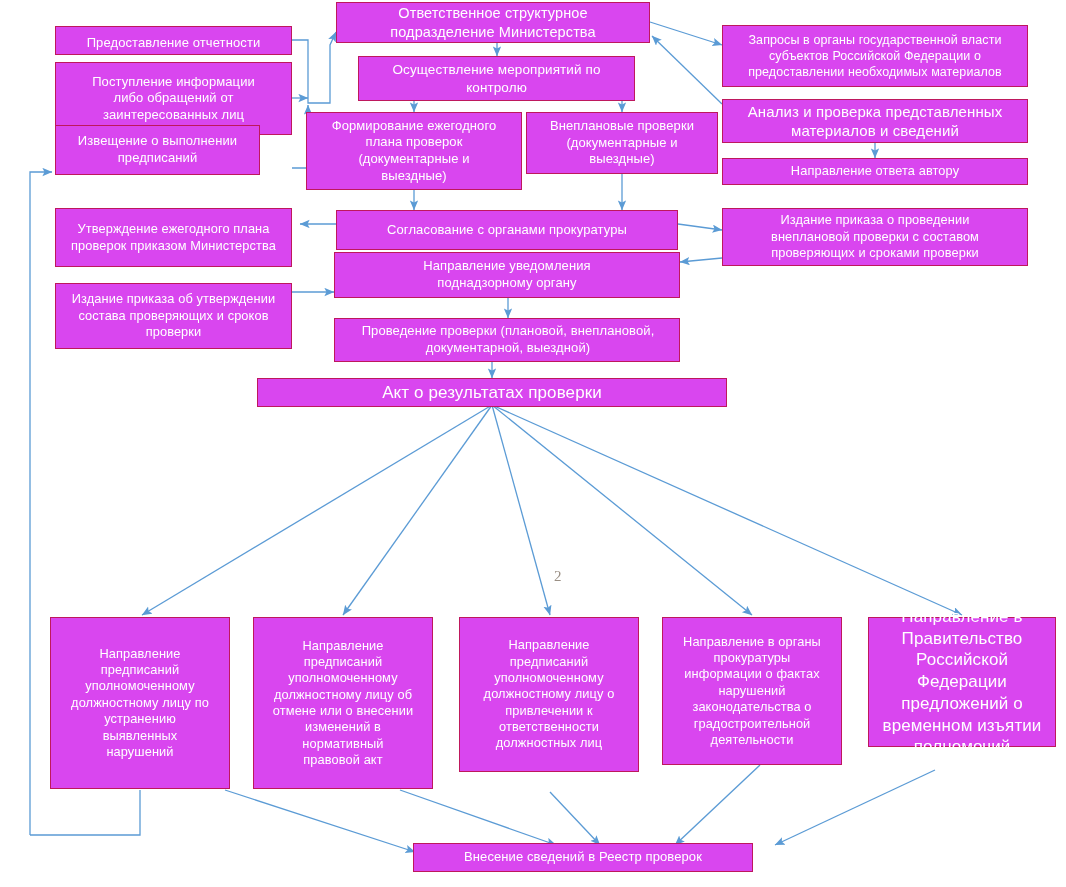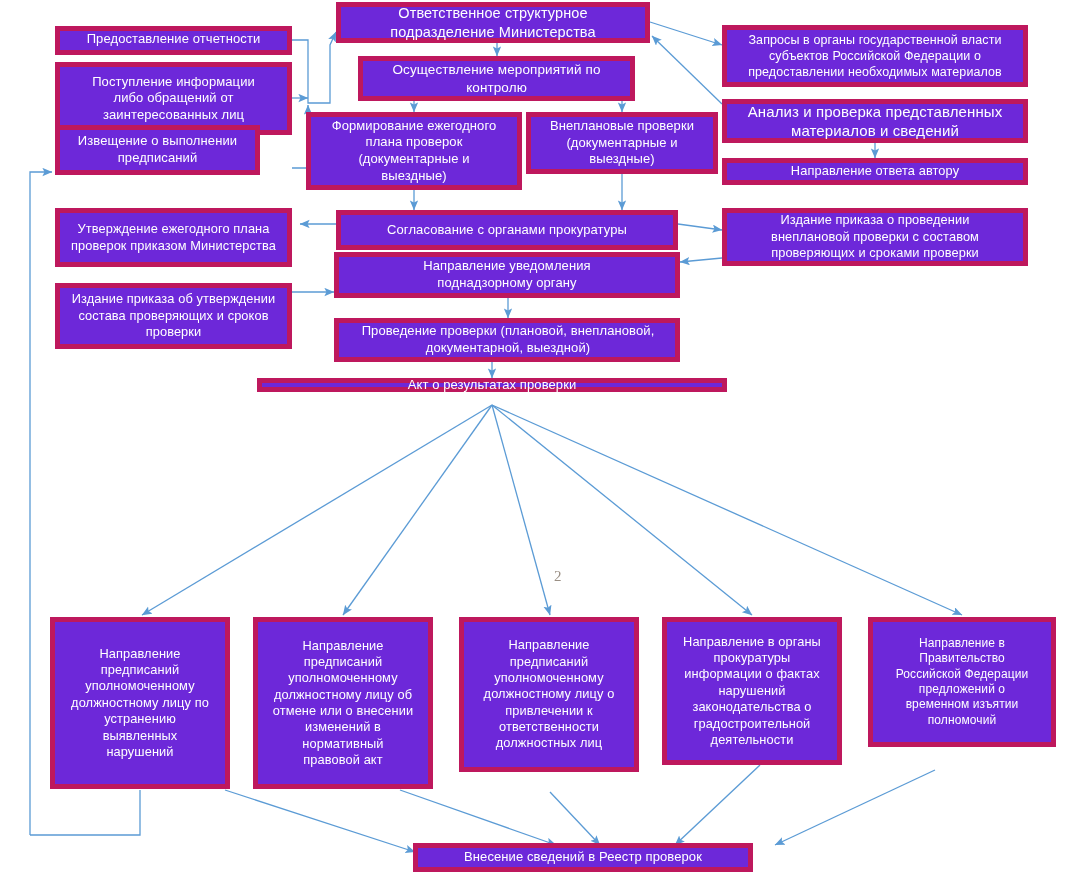--- a/index.html
+++ b/index.html
@@ -10,22 +10,22 @@
     font-family:"Liberation Sans","DejaVu Sans",sans-serif;
     position:relative;
     overflow:hidden;
     -webkit-font-smoothing:antialiased;
   }
   #canvas{position:absolute;left:0;top:0;width:1066px;height:887px;}
   svg.edges{position:absolute;left:0;top:0;width:1066px;height:887px;pointer-events:none;}
   .node{
     position:absolute;
     box-sizing:border-box;
-    background:#6d28d9;
-    border:5px solid #be185d;
+    background:#d946ef;
+    border:1px solid #be185d;
     color:#ffffff;
     display:flex;
     align-items:center;
     justify-content:center;
     text-align:center;
     line-height:1.28;
     padding:2px 5px;
     letter-spacing:0.1px;
     white-space:pre-line;
     z-index:3;
@@ -178,21 +178,21 @@
     <span>Издание приказа об утверждении
 состава проверяющих и сроков
 проверки</span>
   </div>
 
   <div class="node" style="left:334px;top:318px;width:346px;height:44px;font-size:13px;padding-left:7px;">
     <span>Проведение проверки (плановой, внеплановой,
 документарной, выездной)</span>
   </div>
 
-  <div class="node" style="left:257px;top:378px;width:470px;height:14px;font-size:13px;">
+  <div class="node" style="left:257px;top:378px;width:470px;height:29px;font-size:17px;">
     <span>Акт о результатах проверки</span>
   </div>
 
   <div class="node" style="left:50px;top:617px;width:180px;height:172px;font-size:12.8px;">
     <span>Направление
 предписаний
 уполномоченному
 должностному лицу по
 устранению
 выявленных
@@ -223,21 +223,21 @@
   <div class="node" style="left:662px;top:617px;width:180px;height:148px;font-size:12.8px;">
     <span>Направление в органы
 прокуратуры
 информации о фактах
 нарушений
 законодательства о
 градостроительной
 деятельности</span>
   </div>
 
-  <div class="node" style="left:868px;top:617px;width:188px;height:130px;font-size:12px;">
+  <div class="node" style="left:868px;top:617px;width:188px;height:130px;font-size:17px;">
     <span>Направление в
 Правительство
 Российской Федерации
 предложений о
 временном изъятии
 полномочий</span>
   </div>
 
   <div class="node" style="left:413px;top:843px;width:340px;height:29px;font-size:13px;">
     <span>Внесение сведений в Реестр проверок</span>

